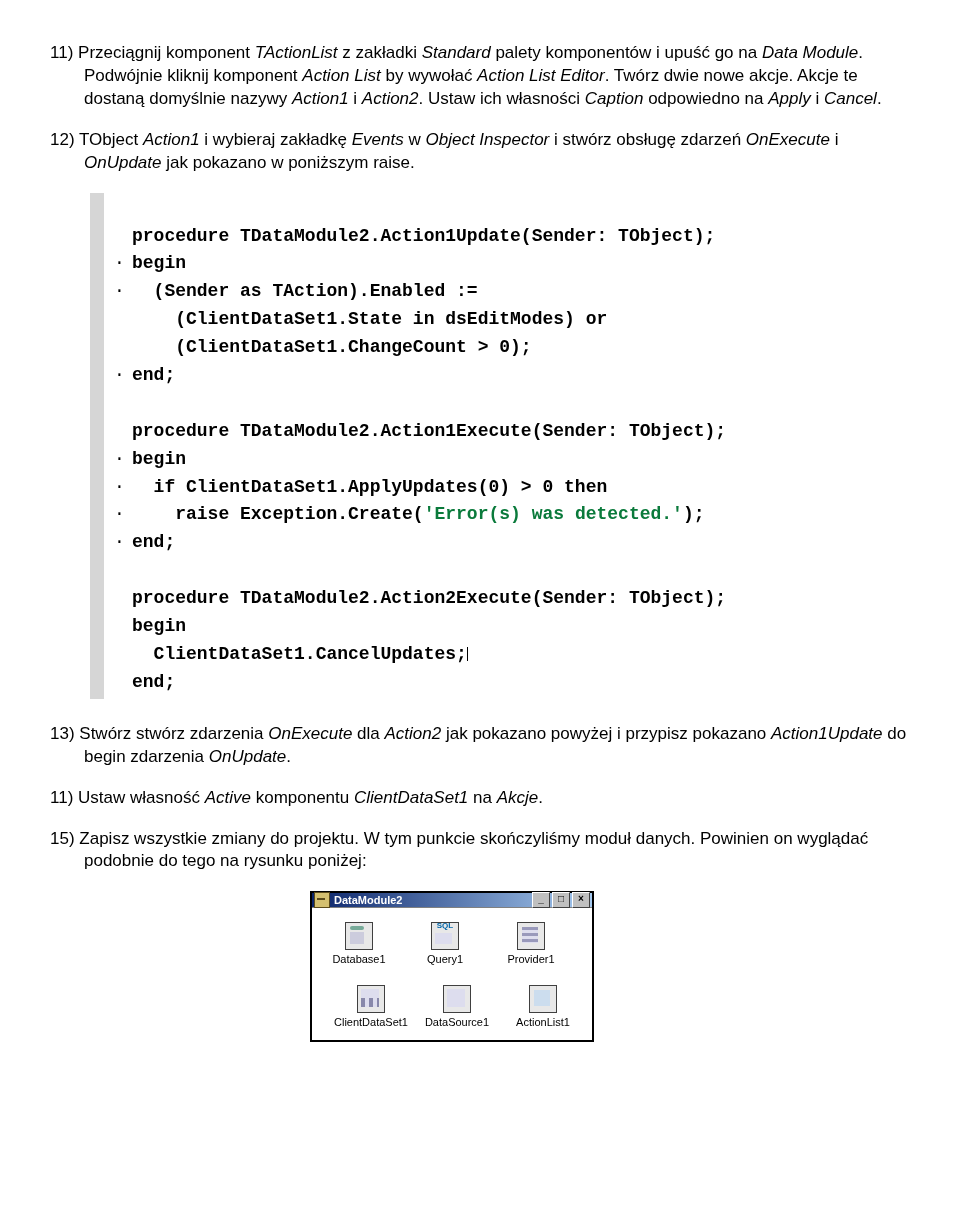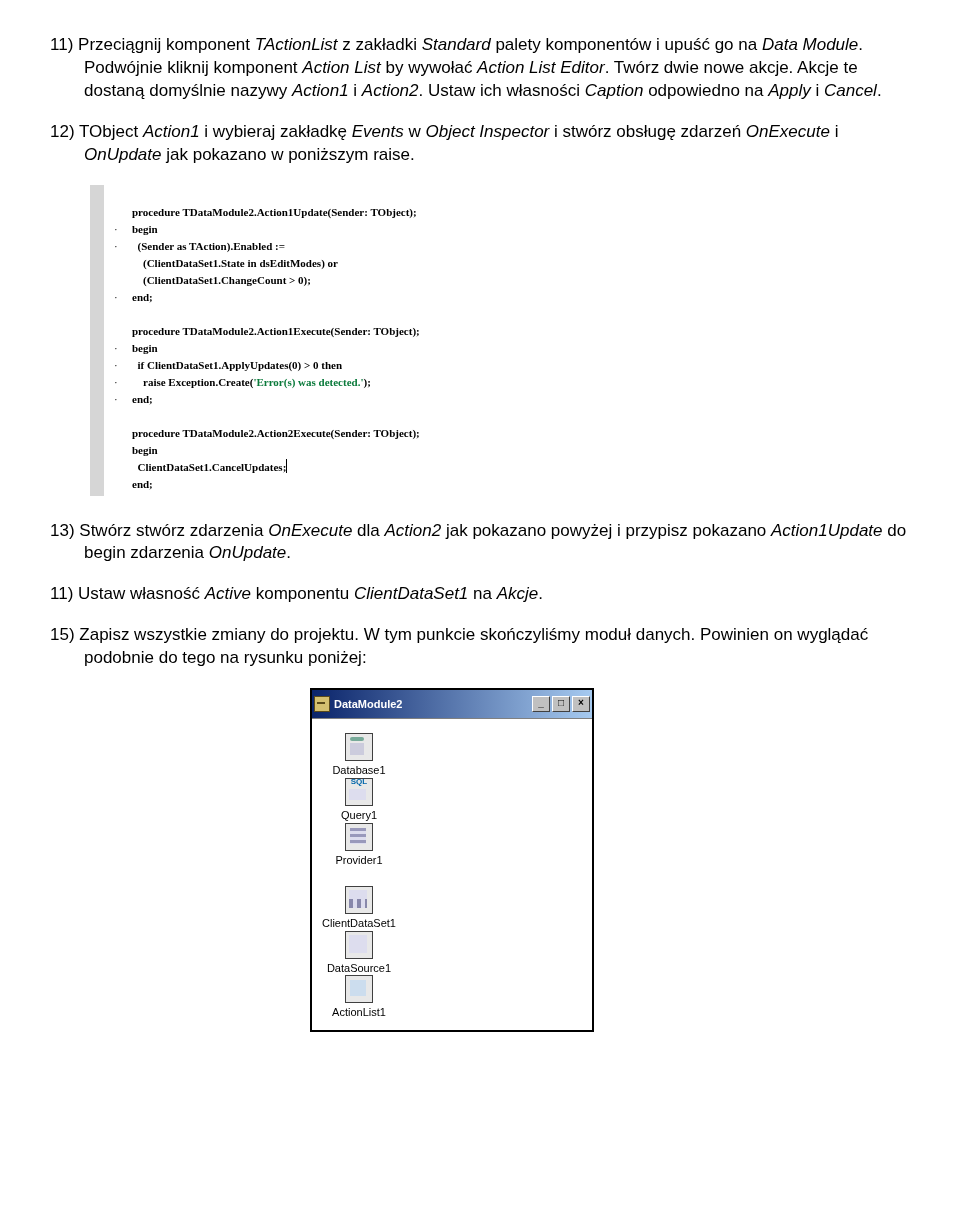--- a/index.html
+++ b/index.html
@@ -7,35 +7,35 @@
     font-size: 17px;
     line-height: 1.35;
     margin: 0;
     padding: 30px 50px 40px 50px;
     color: #000;
     background: #fff;
     width: 960px;
     box-sizing: border-box;
   }
   .para {
-    margin: 4px 0 18px 0;
+    margin: 12px 0 18px 0;
   }
   .indent {
     padding-left: 34px;
     text-indent: -34px;
   }
   i, .it { font-style: italic; }
 
   
   .codeblock {
     margin: 4px 0 24px 40px;
     border-left: 14px solid #d6d6d6;
     padding: 2px 0 2px 10px;
-    font-family: Liberation Serif, serif;
-    font-size: 11px;
+    font-family: Liberation Mono, monospace;
+    font-size: 18px;
     font-weight: bold;
     line-height: 1.55;
     white-space: pre;
   }
   .codeblock .dot {
     display: inline-block;
     width: 18px;
     text-align: left;
     color: #000;
     font-weight: normal;
@@ -51,21 +51,21 @@
     border: 2px solid #000;
     background: #c0c0c0;
     font-family: "MS Sans Serif", Tahoma, sans-serif;
     font-size: 11px;
   }
   .dm-title {
     background: linear-gradient(to right, #0a246a, #a6caf0);
     color: #fff;
     display: flex;
     align-items: center;
-    height: 28px;
+    height: 14px;
     padding: 0 2px;
   }
   .dm-title .icn {
     width: 14px; height: 14px;
     background: #d4c070;
     border: 1px solid #5a4a1a;
     margin-right: 4px;
     position: relative;
   }
   .dm-title .icn::after{
@@ -87,23 +87,22 @@
     font-weight: bold;
     color: #000;
   }
   .dm-body {
     background: #fff;
     border-top: 1px solid #808080;
     padding: 14px 8px 6px 8px;
   }
   .dm-row {
     display: flex;
-    gap: 0;
+    gap: 8px;
     margin-bottom: 18px;
-    flex-direction: column;
   }
   .dm-row:last-child { margin-bottom: 4px; justify-content: flex-end; padding-right: 2px;}
   .dm-item {
     width: 78px;
     text-align: center;
     font-size: 11px;
   }
   .dm-item .ico {
     width: 26px; height: 26px;
     margin: 0 auto 2px auto;

